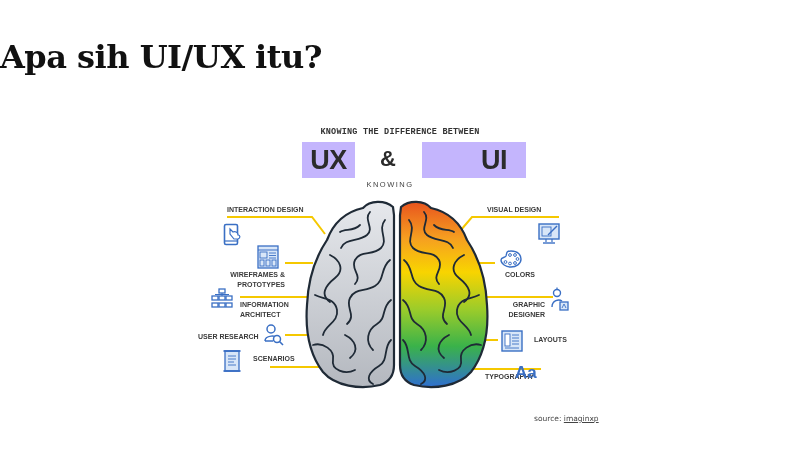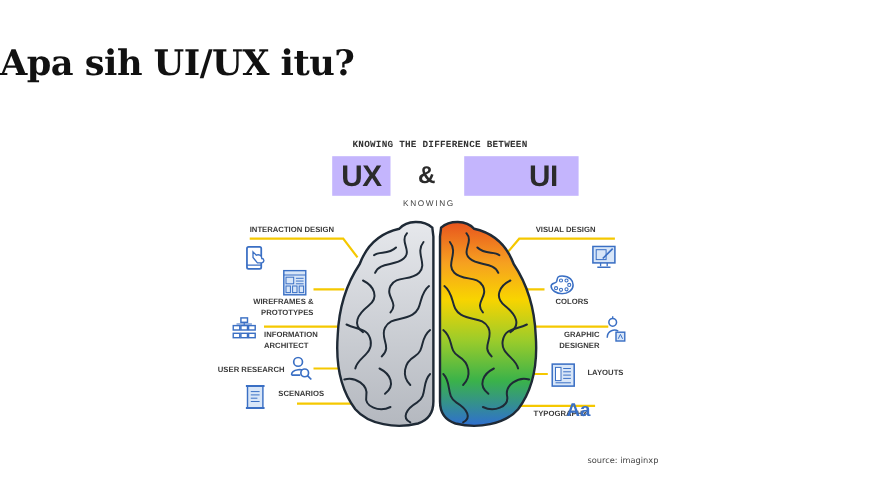--- a/index.html
+++ b/index.html
@@ -104,20 +104,21 @@
     .source {
       position: absolute;
       left: 534px;
       top: 414px;
       font-family: "DejaVu Sans", sans-serif;
       font-size: 7.5px;
       color: #444444;
     }
     .source a {
       color: #444444;
+      text-decoration: underline;
     }
     .aa {
       position: absolute;
       font-family: "Liberation Sans", sans-serif;
       font-weight: bold;
       font-size: 17px;
       color: #3a6fc4;
     }
   </style>
 </head>

